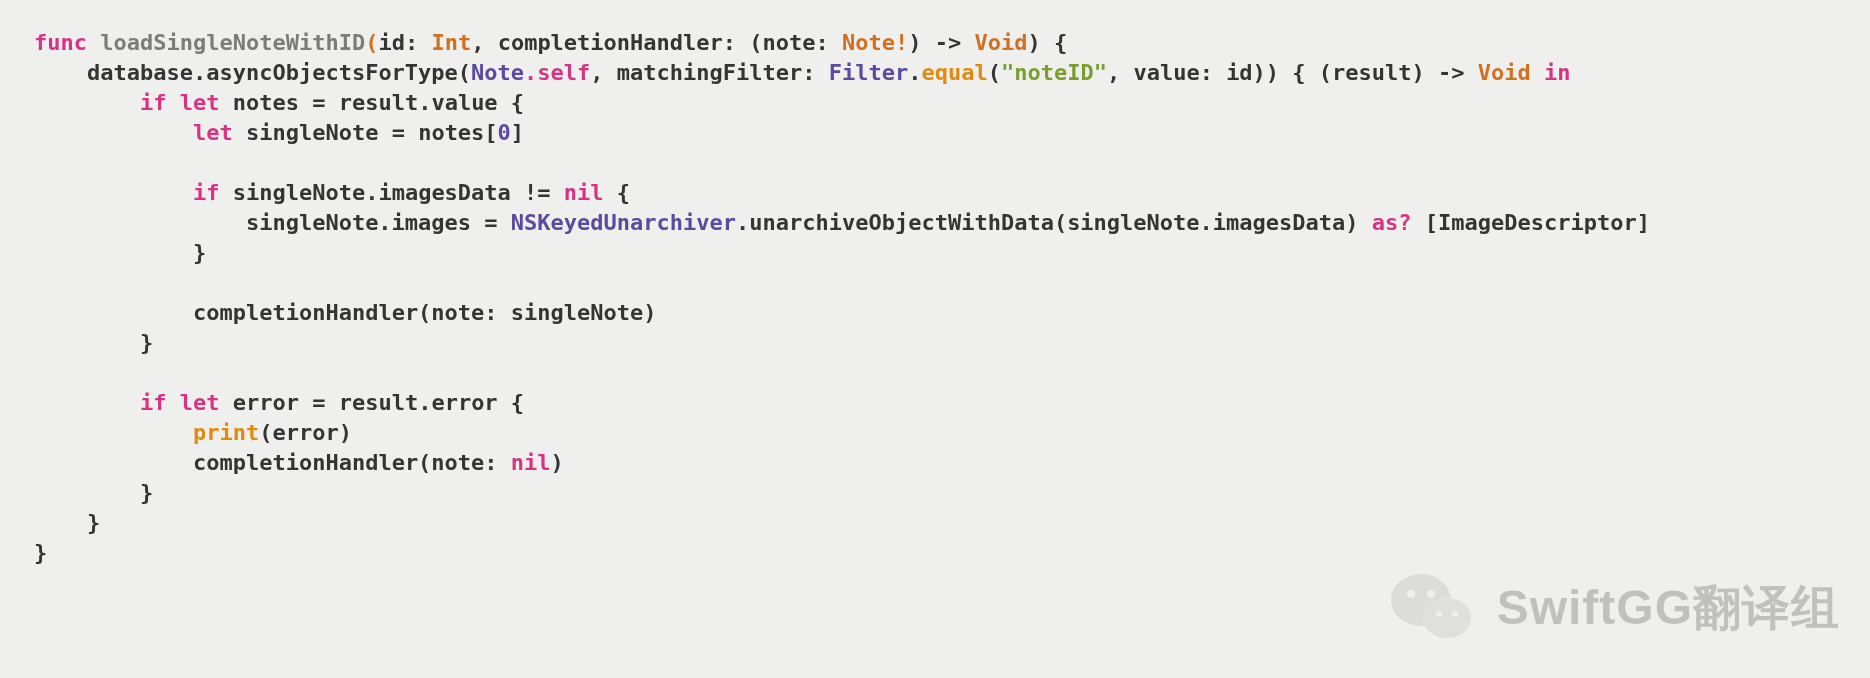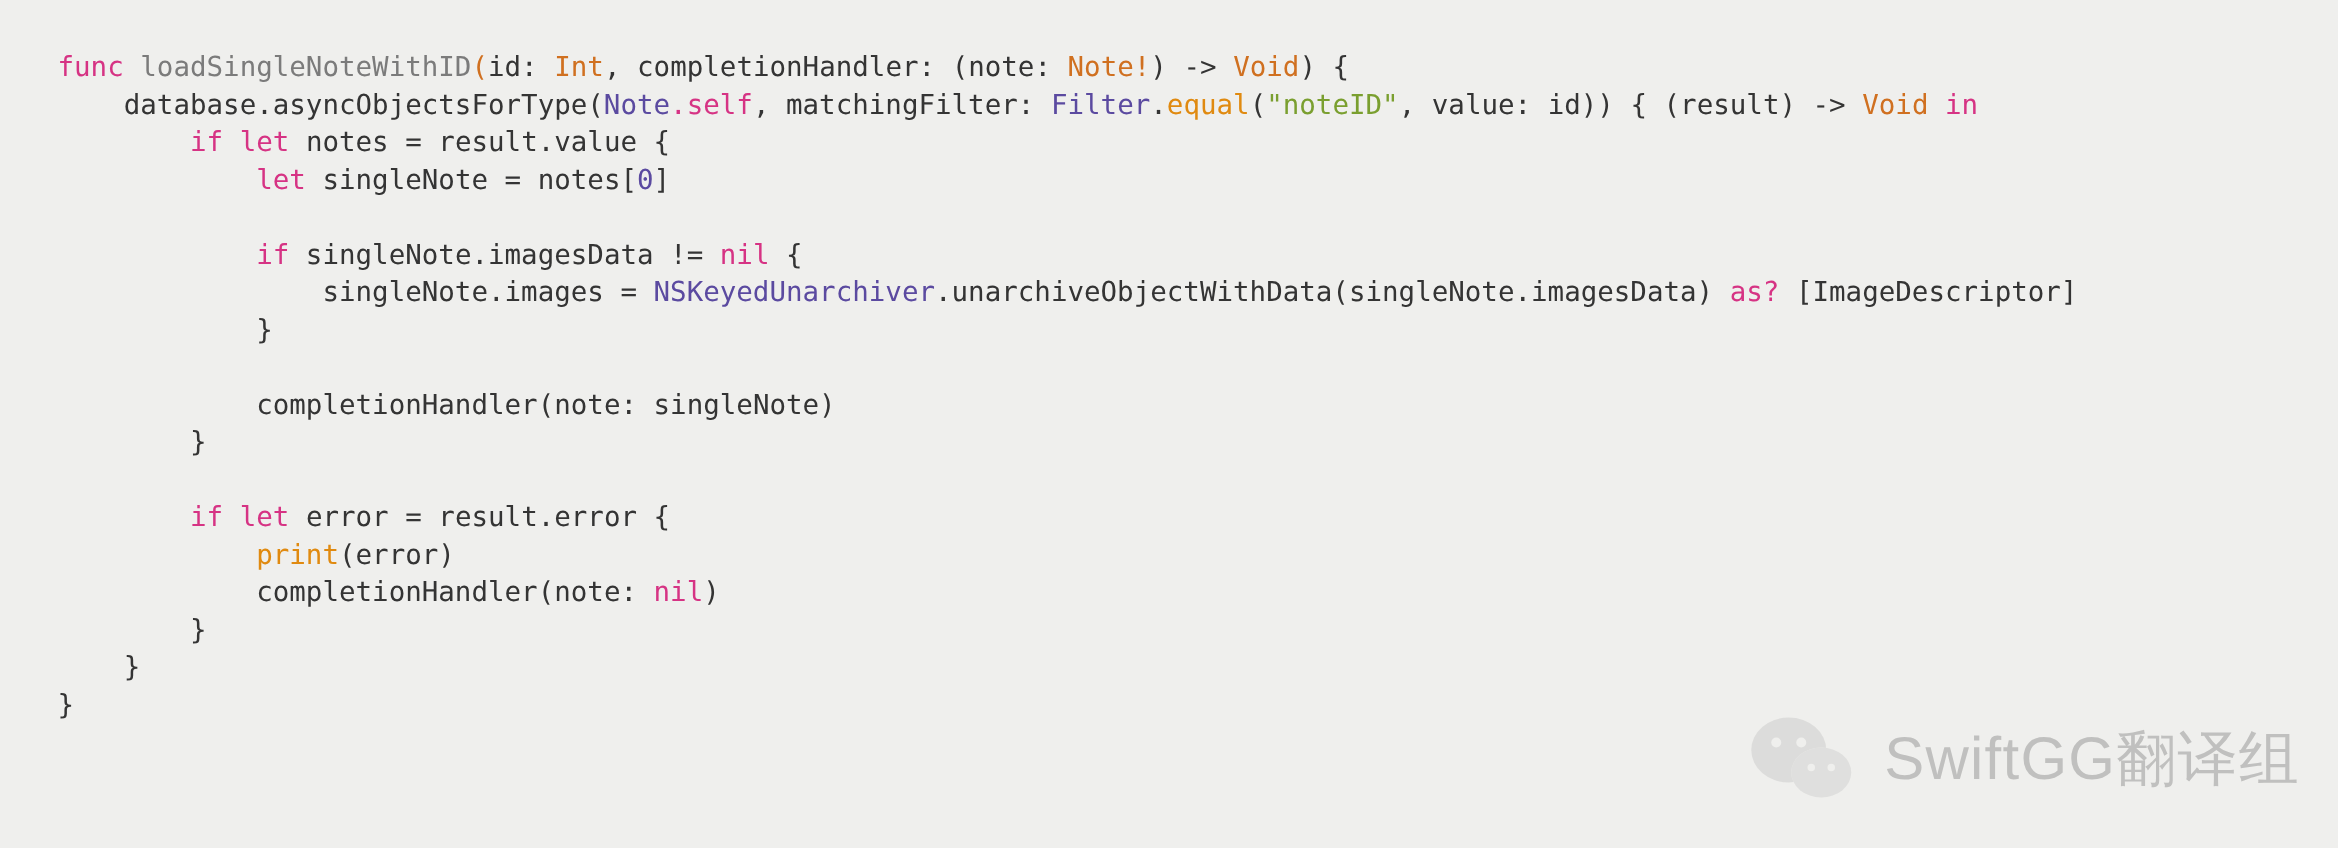--- a/index.html
+++ b/index.html
@@ -7,24 +7,25 @@
     padding: 0;
     width: 1870px;
     height: 678px;
     background: #efefed;
     font-family: "Menlo", "Consolas", "DejaVu Sans Mono", monospace;
     font-size: 22px;
     line-height: 30px;
     overflow: hidden;
   }
   pre.code {
-    margin: 16px;
+    margin: 4px;
     padding: 24px 30px;
     white-space: pre;
     color: #343434;
+    font-weight: bold;
   }
   .kw   { color: #d63384; }         
   .name { color: #7b7b7b; }         
   .type { color: #d07020; }         
   .str  { color: #7a9f2f; }         
   .num  { color: #5b4aa0; }         
   .call { color: #e08a10; }
   .clsref { color: #5b4aa0; }       
   .paren-highlight { color: #d07020; } 
 
@@ -32,21 +33,21 @@
     position: absolute;
     right: 30px;
     bottom: 30px;
     display: flex;
     align-items: center;
     gap: 18px;
     opacity: 0.35;
     color: #6b6b6b;
     font-family: "Helvetica Neue", Arial, sans-serif;
     font-size: 48px;
-    font-weight: 400;
+    font-weight: 700;
     letter-spacing: 1px;
     pointer-events: none;
   }
   .watermark svg { display: block; }
 </style>
 </head>
 <body>
 
 <pre class="code"><span class="kw">func</span> <span class="name">loadSingleNoteWithID</span><span class="paren-highlight">(</span><span>id</span><span>: </span><span class="type">Int</span><span>, </span><span>completionHandler</span><span>: (</span><span>note</span><span>: </span><span class="type">Note!</span><span>) -&gt; </span><span class="type">Void</span><span>) {</span>
 <span>    </span><span>database.asyncObjectsForType(</span><span class="clsref">Note</span><span class="kw">.self</span><span>, matchingFilter: </span><span class="clsref">Filter</span><span>.</span><span class="call">equal</span><span>(</span><span class="str">"noteID"</span><span>, value: id)) { (result) -&gt; </span><span class="type">Void</span><span class="kw"> in</span>

